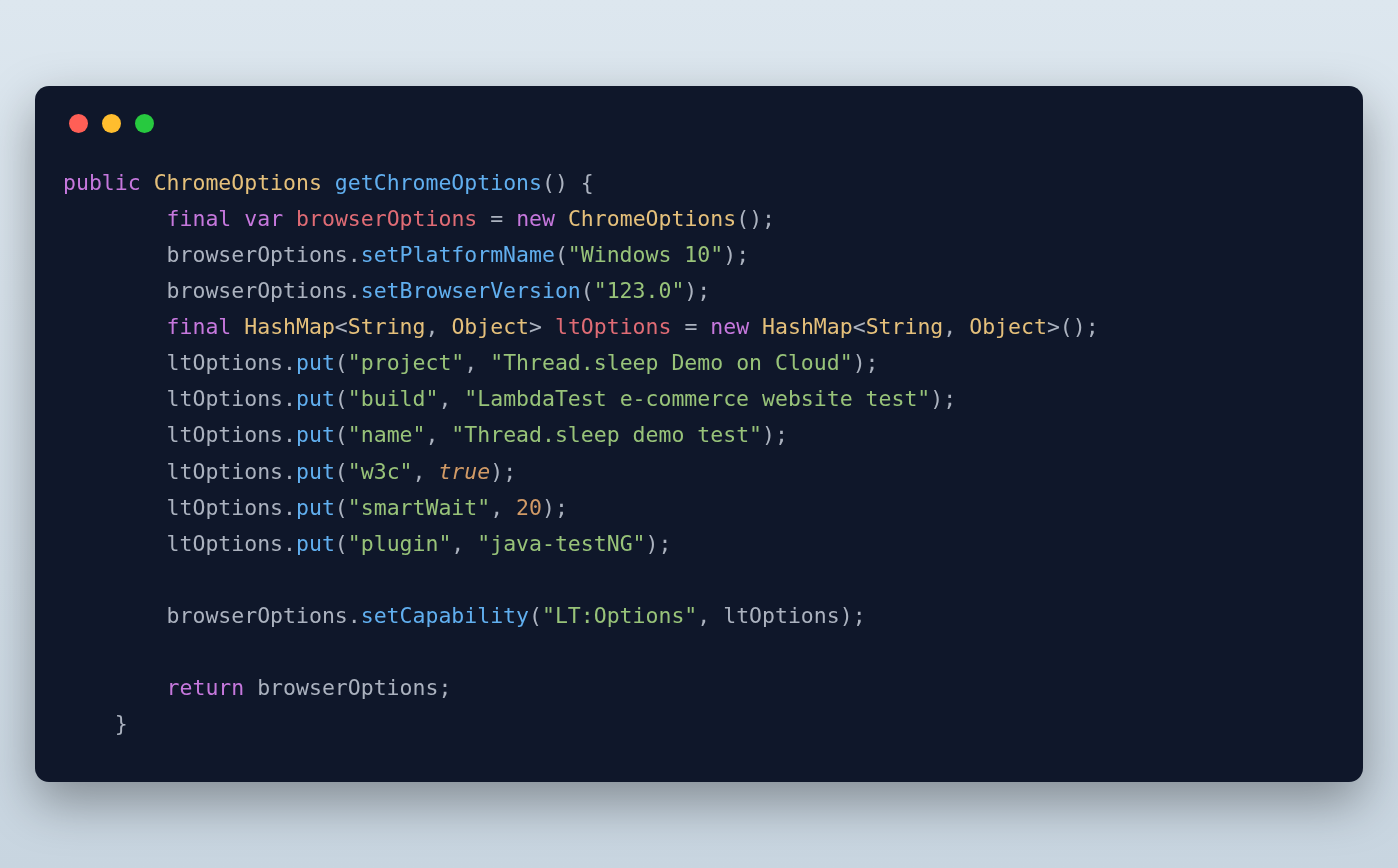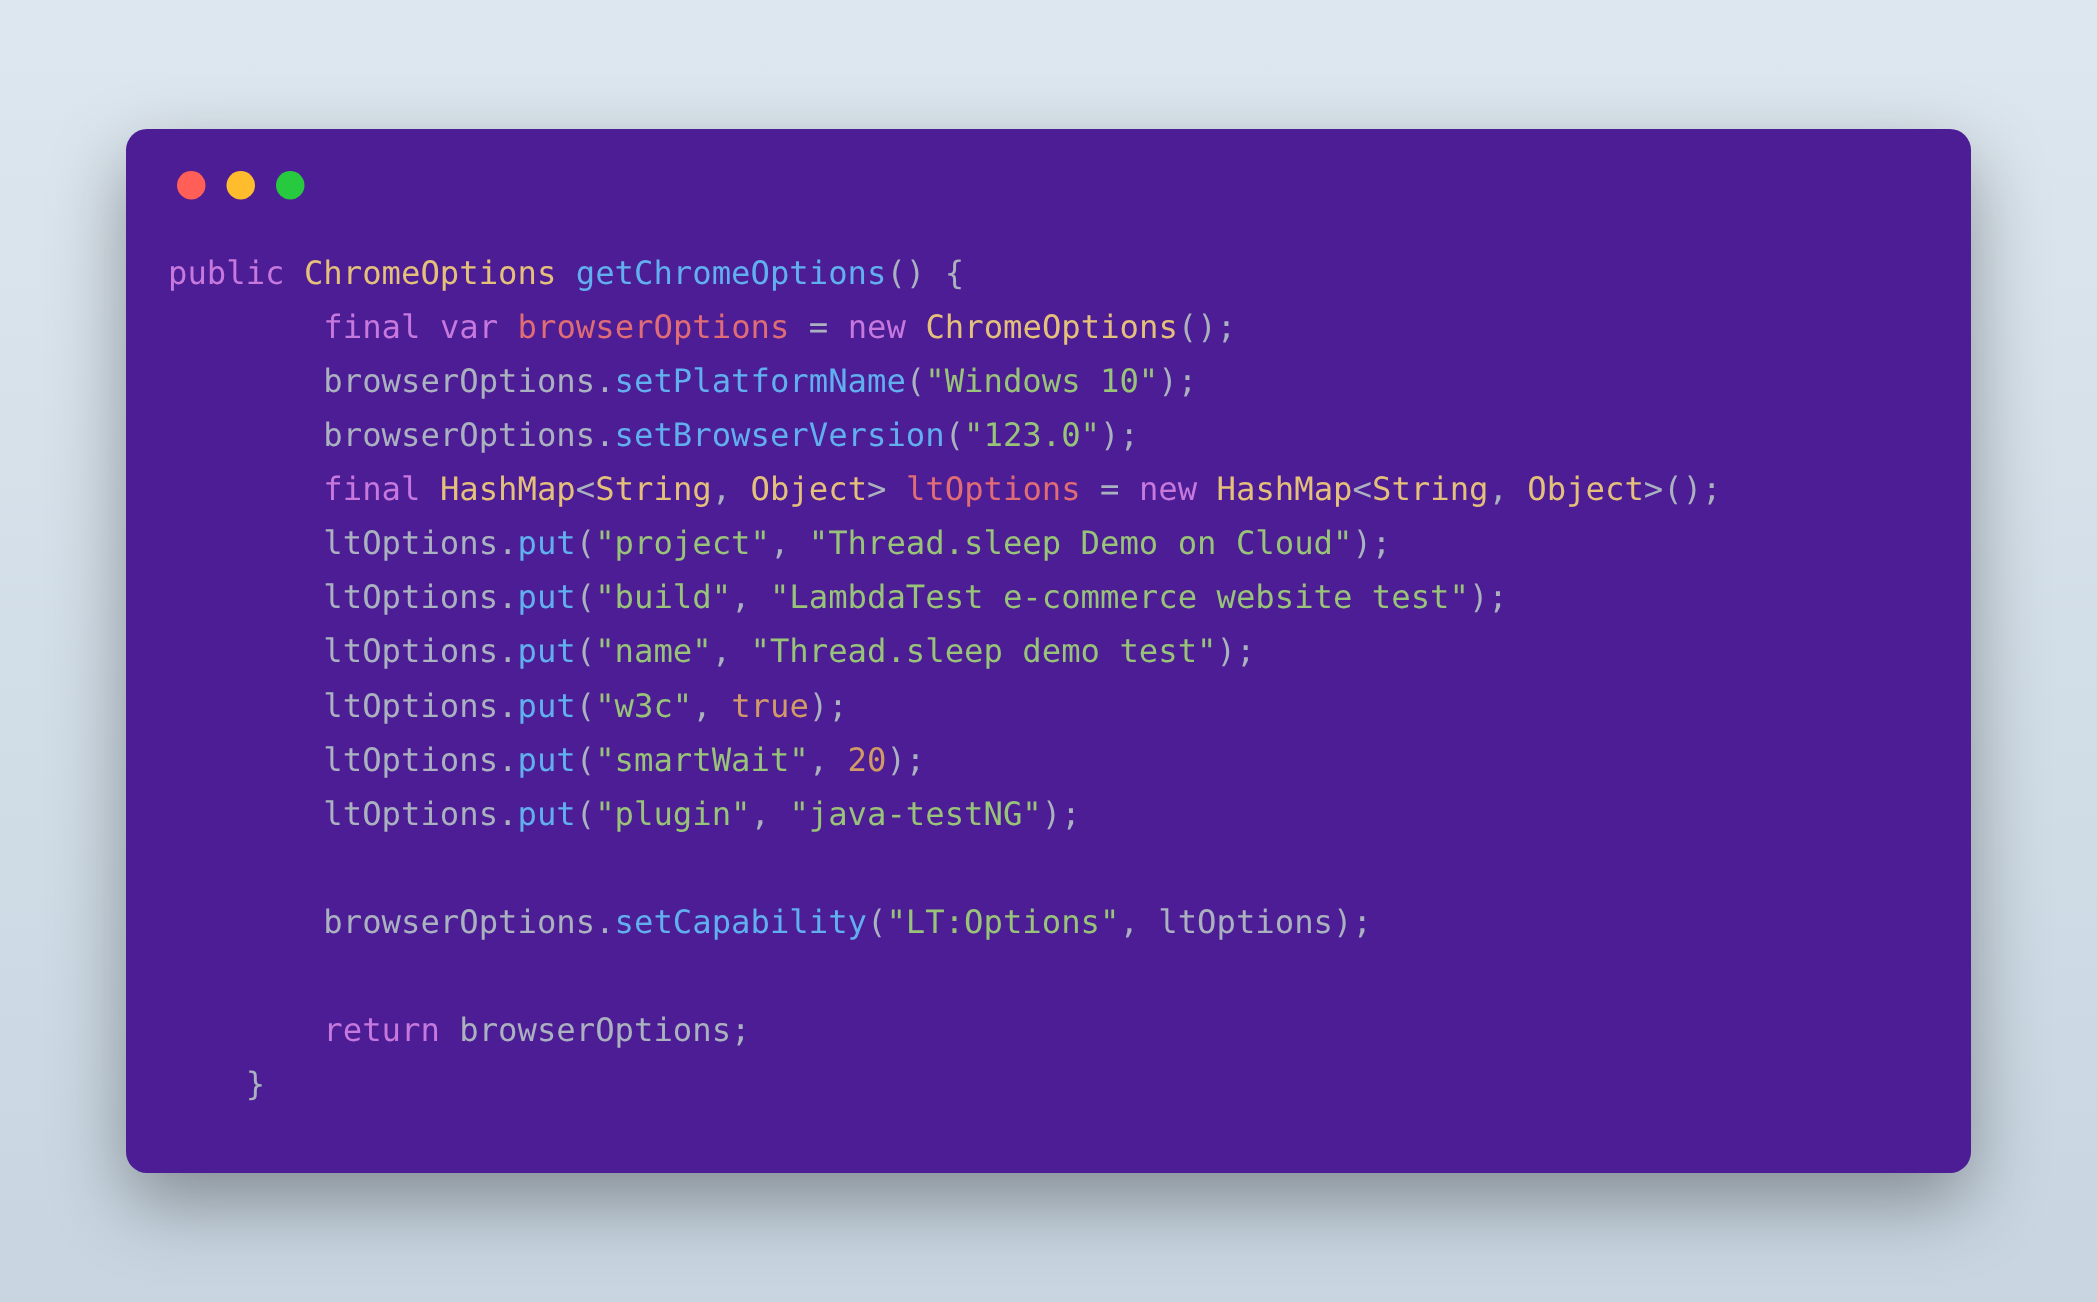--- a/index.html
+++ b/index.html
@@ -6,22 +6,22 @@
     body {
       background: linear-gradient(180deg, #dde7ef 0%, #c8d5e0 100%);
       width: 1398px;
       height: 868px;
       display: flex;
       align-items: center;
       justify-content: center;
       font-family: 'SF Mono', 'Monaco', 'Menlo', 'Consolas', monospace;
     }
     .window {
-      background: #4c1d95;
-      width: 1230px;
+      background: #0f172a;
+      width: 1328px;
       border-radius: 14px;
       box-shadow: 0 20px 50px rgba(0,0,0,0.35);
       padding: 28px 28px 40px 28px;
     }
     .traffic-lights {
       display: flex;
       gap: 14px;
       margin-bottom: 32px;
       margin-left: 6px;
     }
@@ -40,21 +40,21 @@
       white-space: pre;
       font-weight: 500;
     }
     .kw { color: #c678dd; }
     .type { color: #e5c07b; }
     .method { color: #61afef; }
     .str { color: #98c379; }
     .var { color: #e06c75; }
     .punc { color: #abb2bf; }
     .num { color: #d19a66; }
-    .bool { color: #d19a66; }
+    .bool { color: #d19a66; font-style: italic; }
   </style>
 </head>
 <body>
 
 <div class="window">
   <div class="traffic-lights">
     <div class="light red"></div>
     <div class="light yellow"></div>
     <div class="light green"></div>
   </div>

